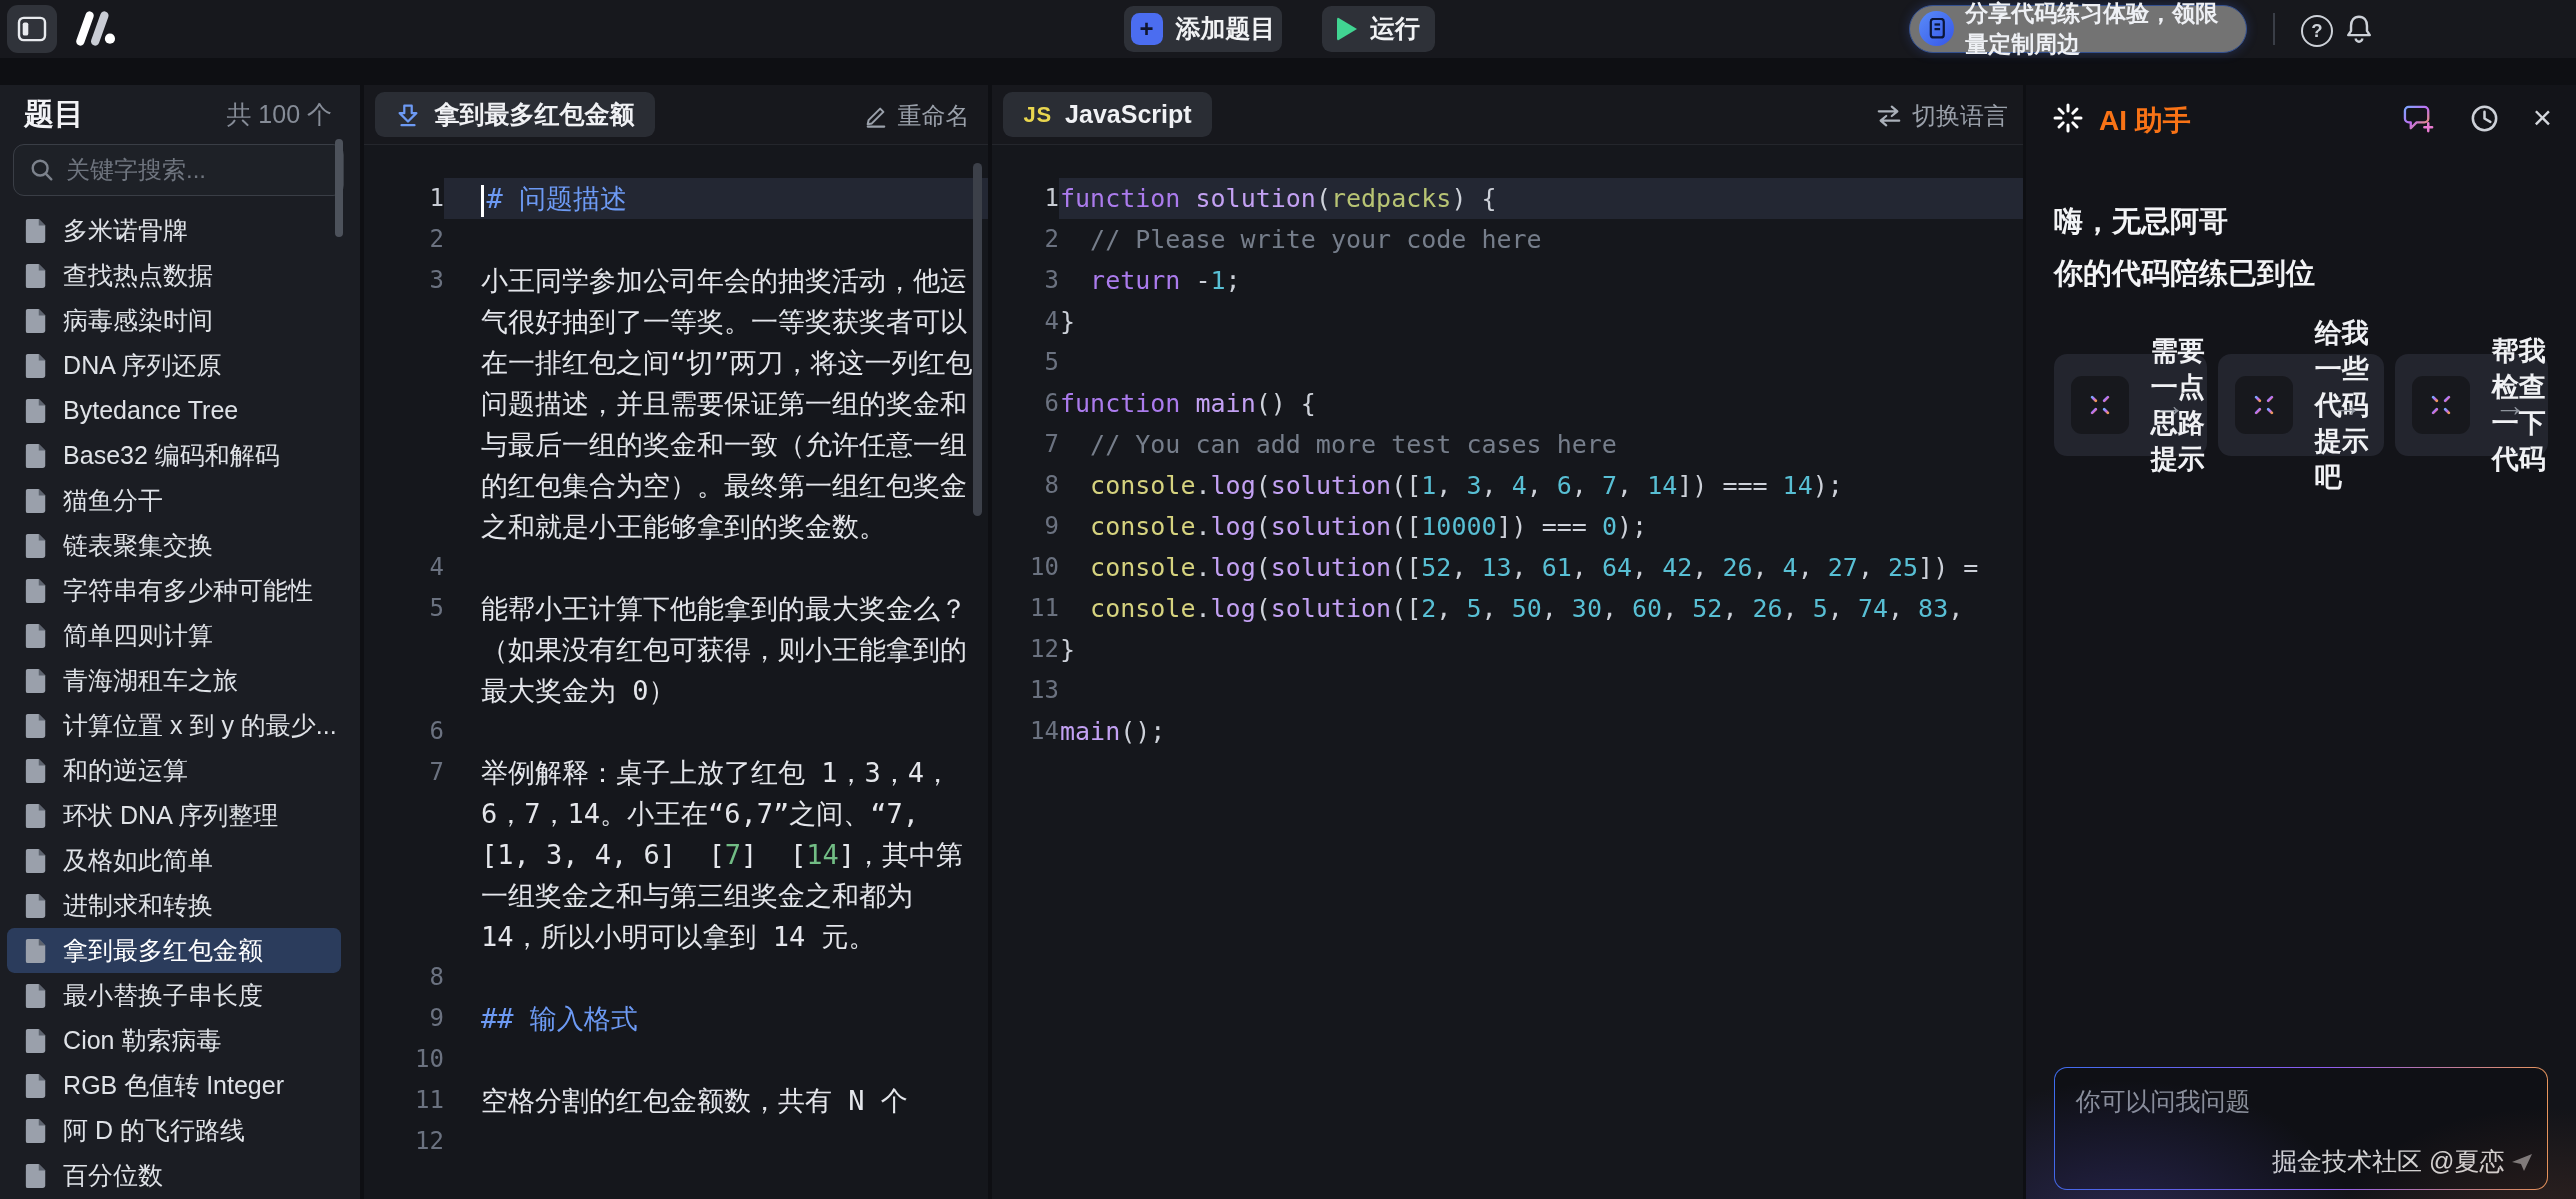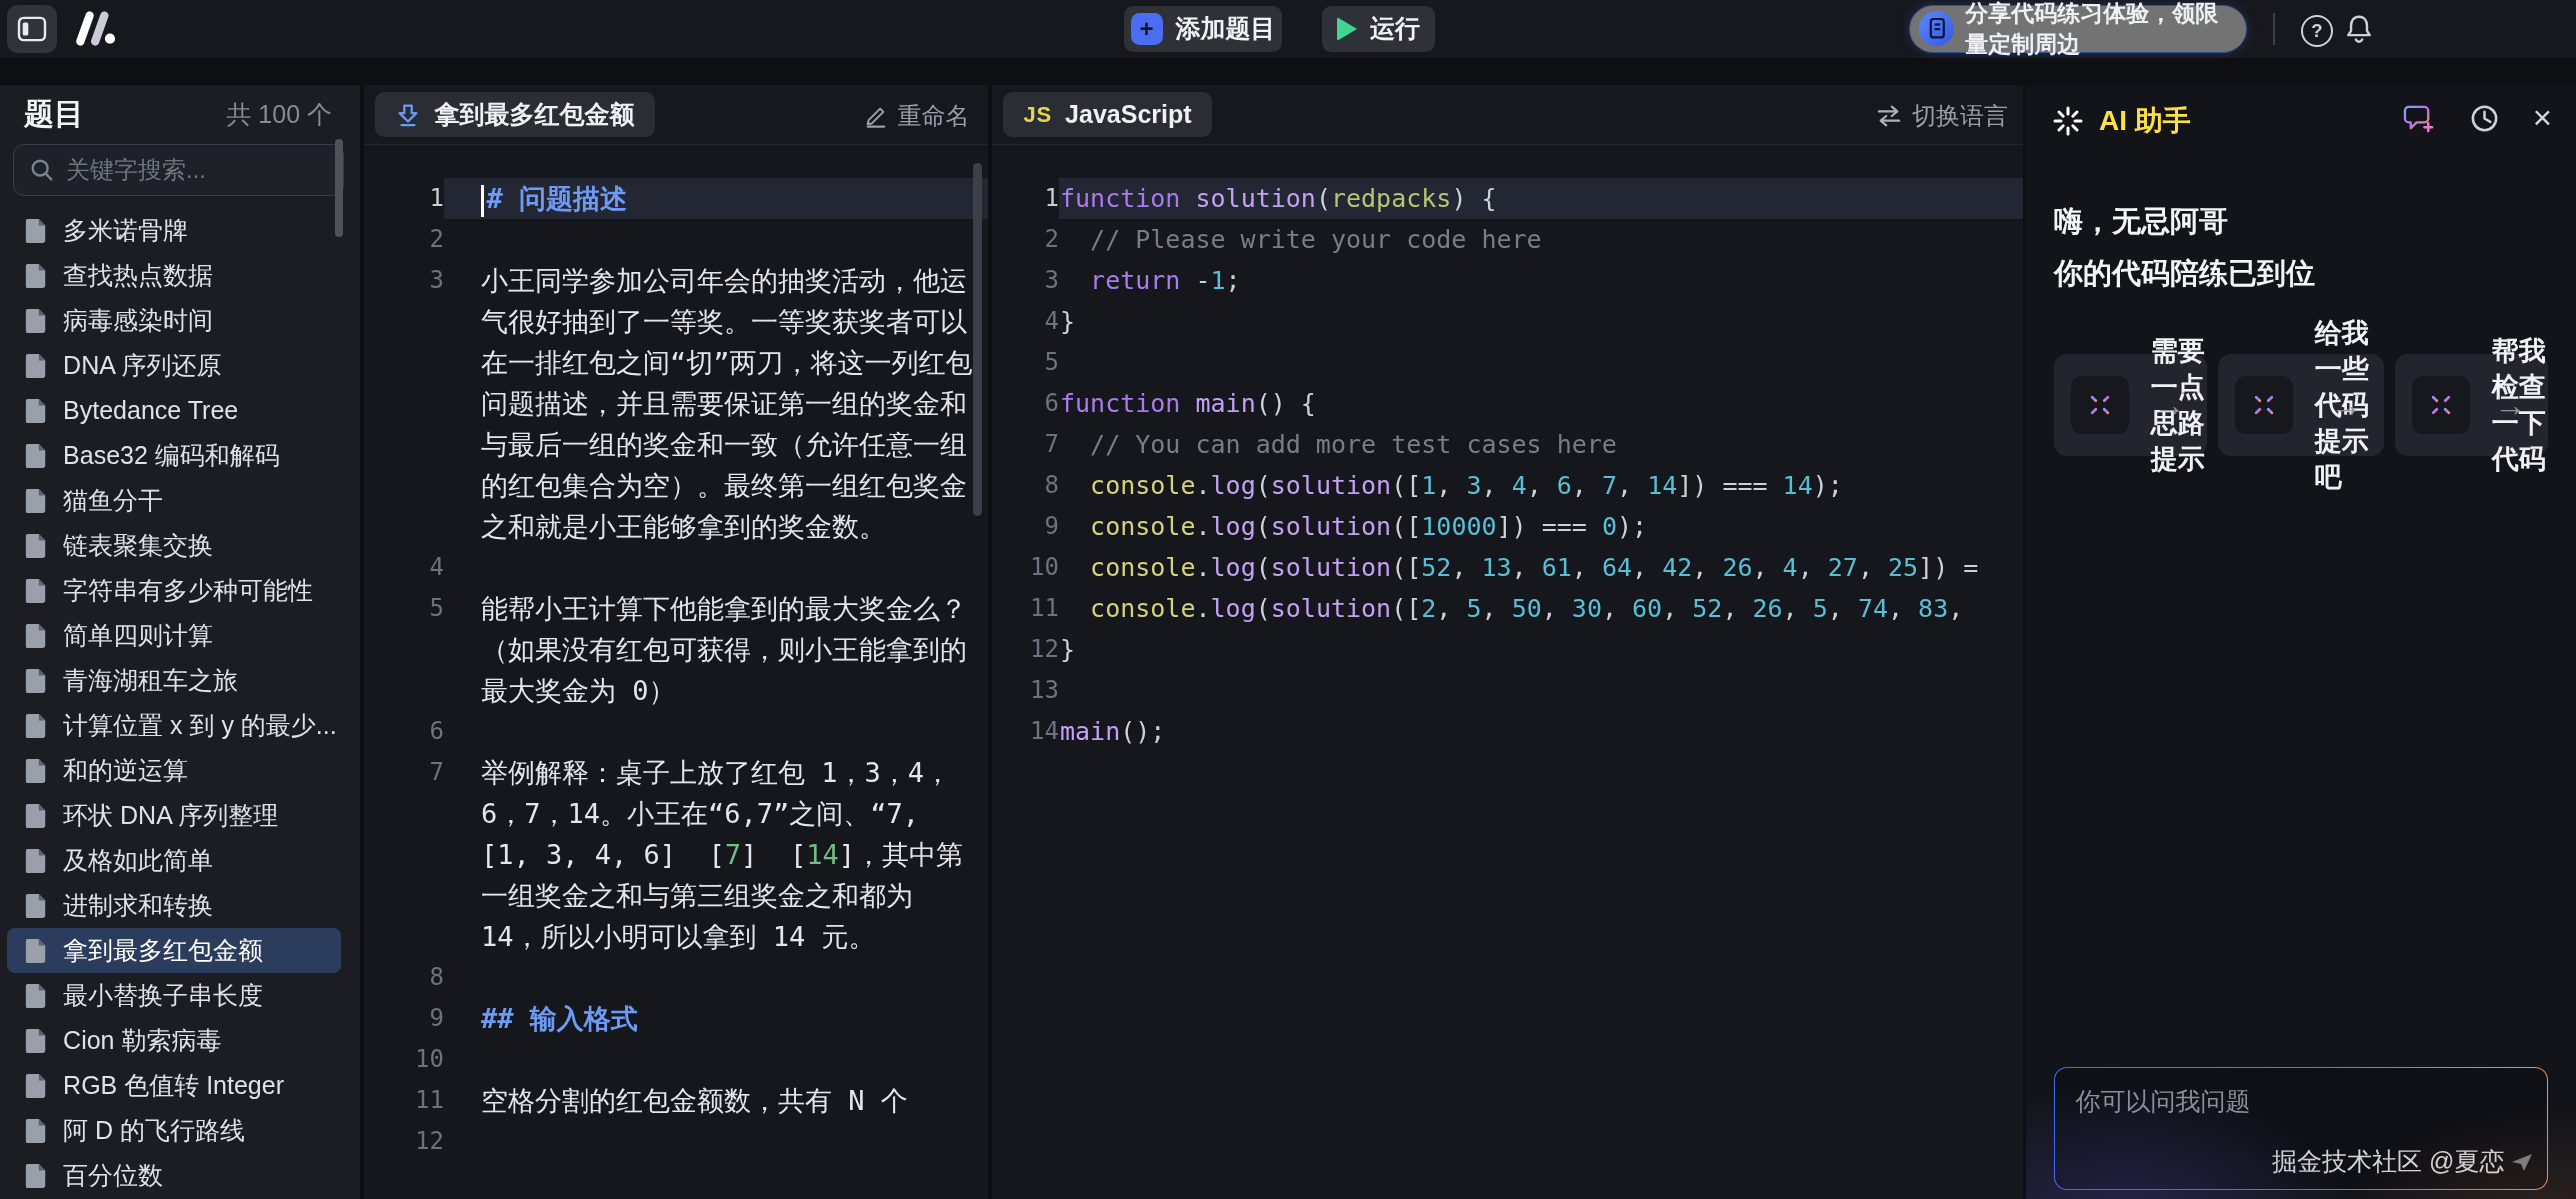--- a/index.html
+++ b/index.html
@@ -52,35 +52,35 @@
   .gut.act{color:#c8ccd4;}
   .desc .gut{width:80px;}
   .desc .txt{padding-left:37px;font-size:27px;color:#e4e6eb;}
   .code .gut{width:67px;}
   .code .txt{padding-left:1px;font-size:25px;color:#cdd1d9;}
   .caret{display:inline-block;width:2.8px;height:32px;background:#ffffff;vertical-align:middle;margin-right:2.8px;}
   .vscroll{position:absolute;width:9.3px;border-radius:4.6px;background:#3c4049;}
   .desc-scroll{right:5.6px;top:78px;height:353px;}
   
   .tk-d{color:#e4e6eb;}
-  .tk-h{color:#6d9af4;font-weight:700;text-align:center;}
+  .tk-h{color:#6d9af4;font-weight:400;text-align:center;}
   .tk-g{color:#72bd85;}
   .tk-kw{color:#ab7bed;}
   .tk-fn{color:#c3a1f3;}
   .tk-pm{color:#b8c474;}
   .tk-cm{color:#767e8b;}
   .tk-n{color:#58bfd4;}
   .tk-ob{color:#d6d37f;}
   .tk-p{color:#cdd1d9;}
   .js-badge{color:#e9d64f;font-weight:800;font-size:22px;letter-spacing:0.9px;}
   
   .aipanel::after{content:"";position:absolute;left:0;right:0;bottom:0;height:390px;pointer-events:none;
     background:radial-gradient(60% 55% at 18% 108%,rgba(90,80,200,.30),transparent 70%),
                radial-gradient(55% 45% at 95% 108%,rgba(200,110,70,.16),transparent 70%);}
-  .ai-head{position:absolute;left:26px;top:16.7px;display:flex;align-items:center;gap:15px;color:#fde047;font-size:28px;font-weight:800;}
+  .ai-head{position:absolute;left:26px;top:16.7px;display:flex;gap:15px;color:#f97316;font-size:28px;font-weight:800;}
   .ai-hicons{position:absolute;right:24px;top:16.7px;display:flex;align-items:center;gap:32px;}
   .ai-close{color:#d4d7dd;font-size:33px;line-height:28px;cursor:pointer;font-weight:400;}
   .ai-greet{position:absolute;left:28px;top:110px;color:#f3f4f6;font-size:29px;font-weight:800;line-height:52px;}
   .ai-cards{position:absolute;left:28px;top:269px;width:494px;display:flex;flex-direction:row;gap:11px;}
   .ai-card{height:102px;border-radius:13px;background:#23252e;display:flex;align-items:center;cursor:pointer;position:relative;}
   .ai-card .tile{width:58px;height:58px;border-radius:11px;background:#17181d;margin-left:16.7px;display:flex;align-items:center;justify-content:center;flex:none;}
   .ai-card .lbl{margin-left:22px;color:#f0f1f4;font-size:27px;font-weight:700;}
   .ai-card .arrow{position:absolute;right:22px;color:#8e939c;font-size:32px;}
   .ai-input{position:absolute;left:28px;top:982px;width:494px;height:123px;border-radius:13px;border:1.9px solid transparent;box-sizing:border-box;
     background:linear-gradient(#0f1015,#0f1015) padding-box,linear-gradient(90deg,#3f6df0,#8e5cf0 55%,#e8955c) border-box;cursor:text;}

